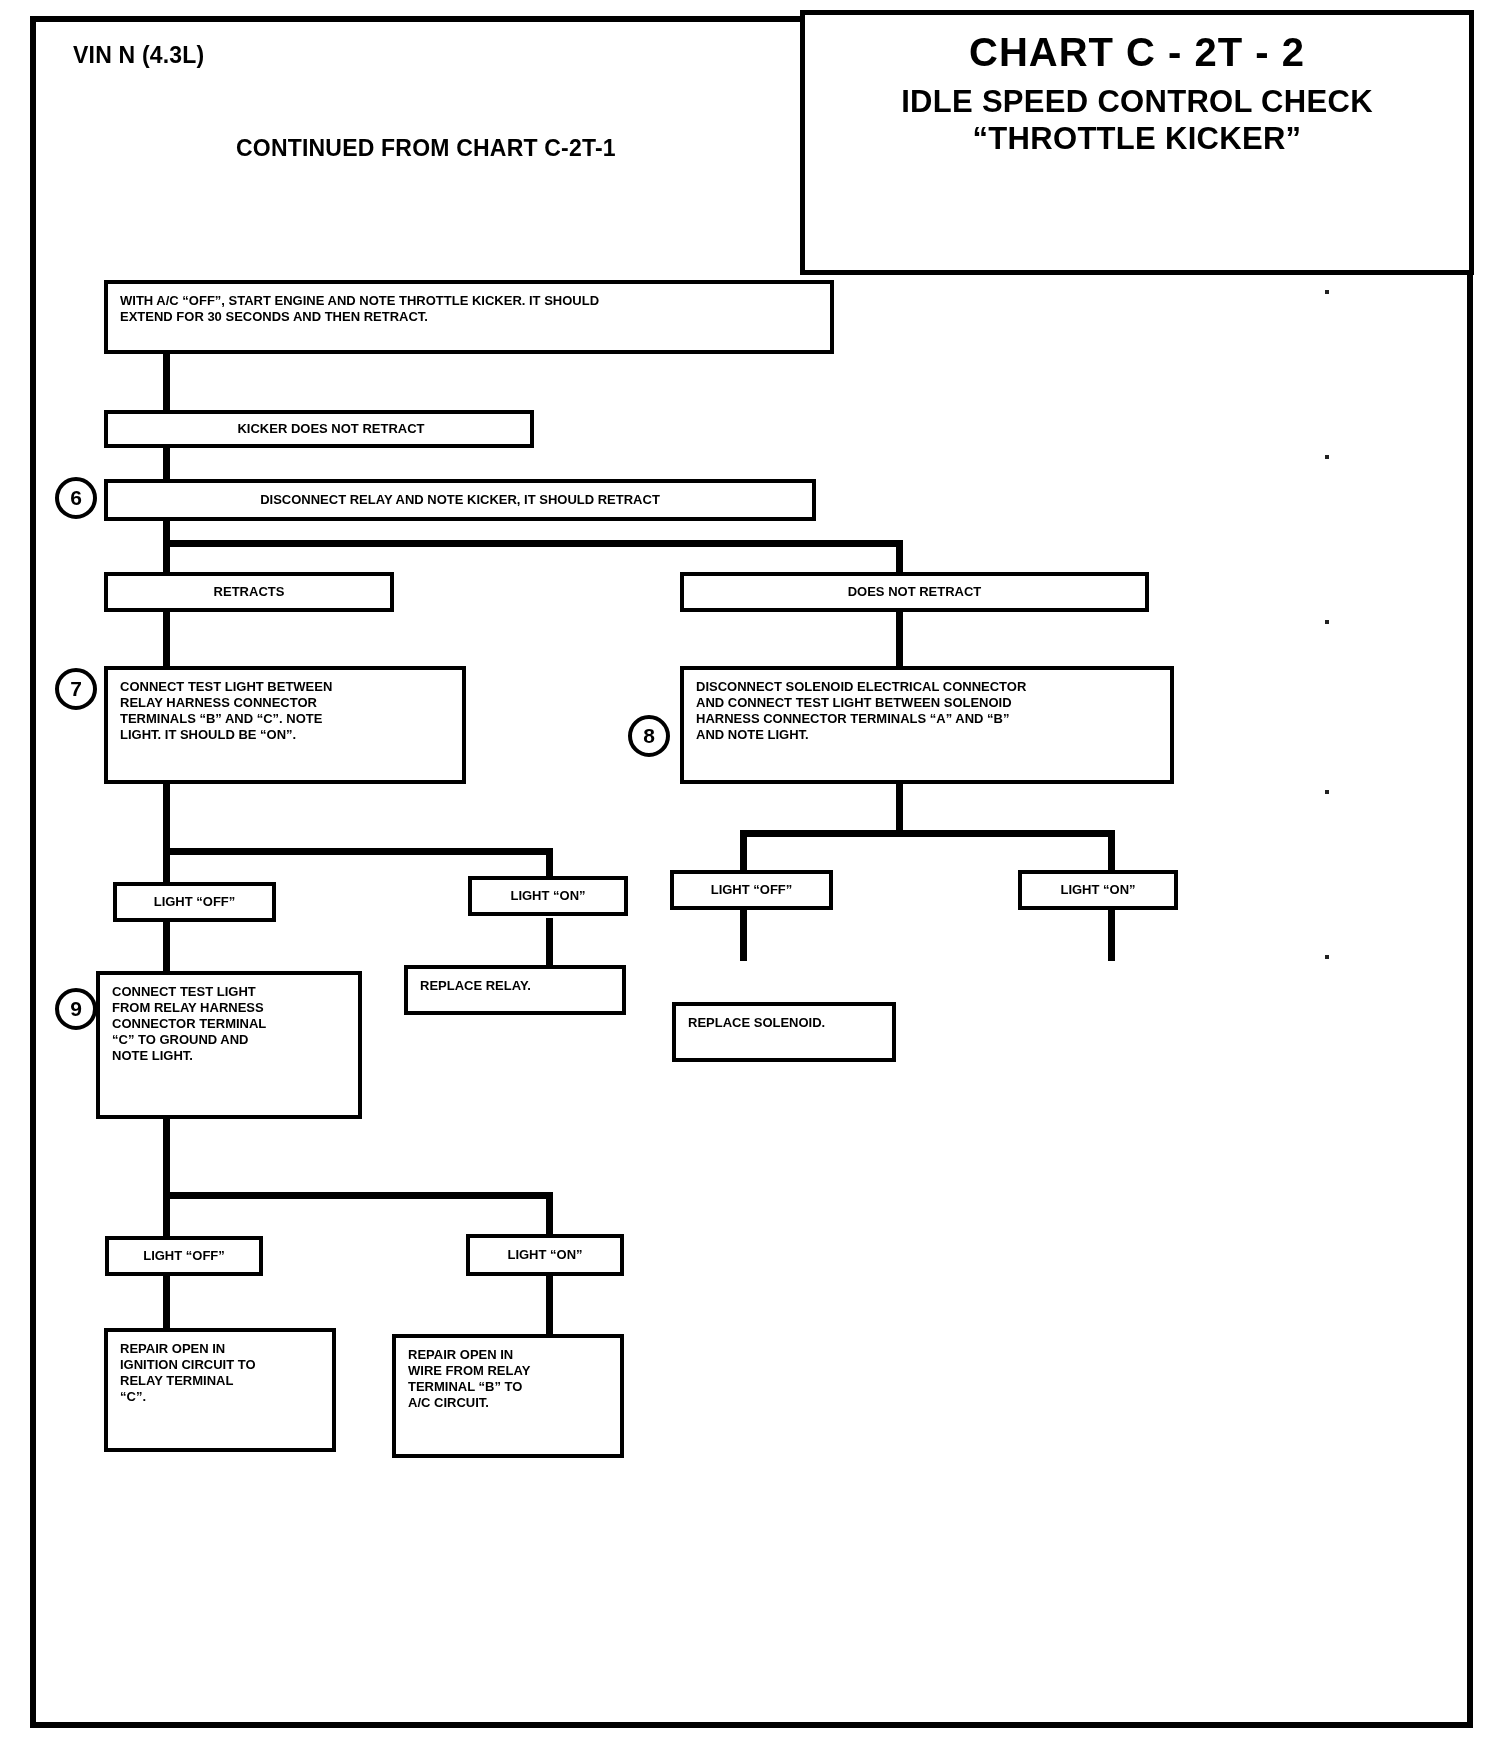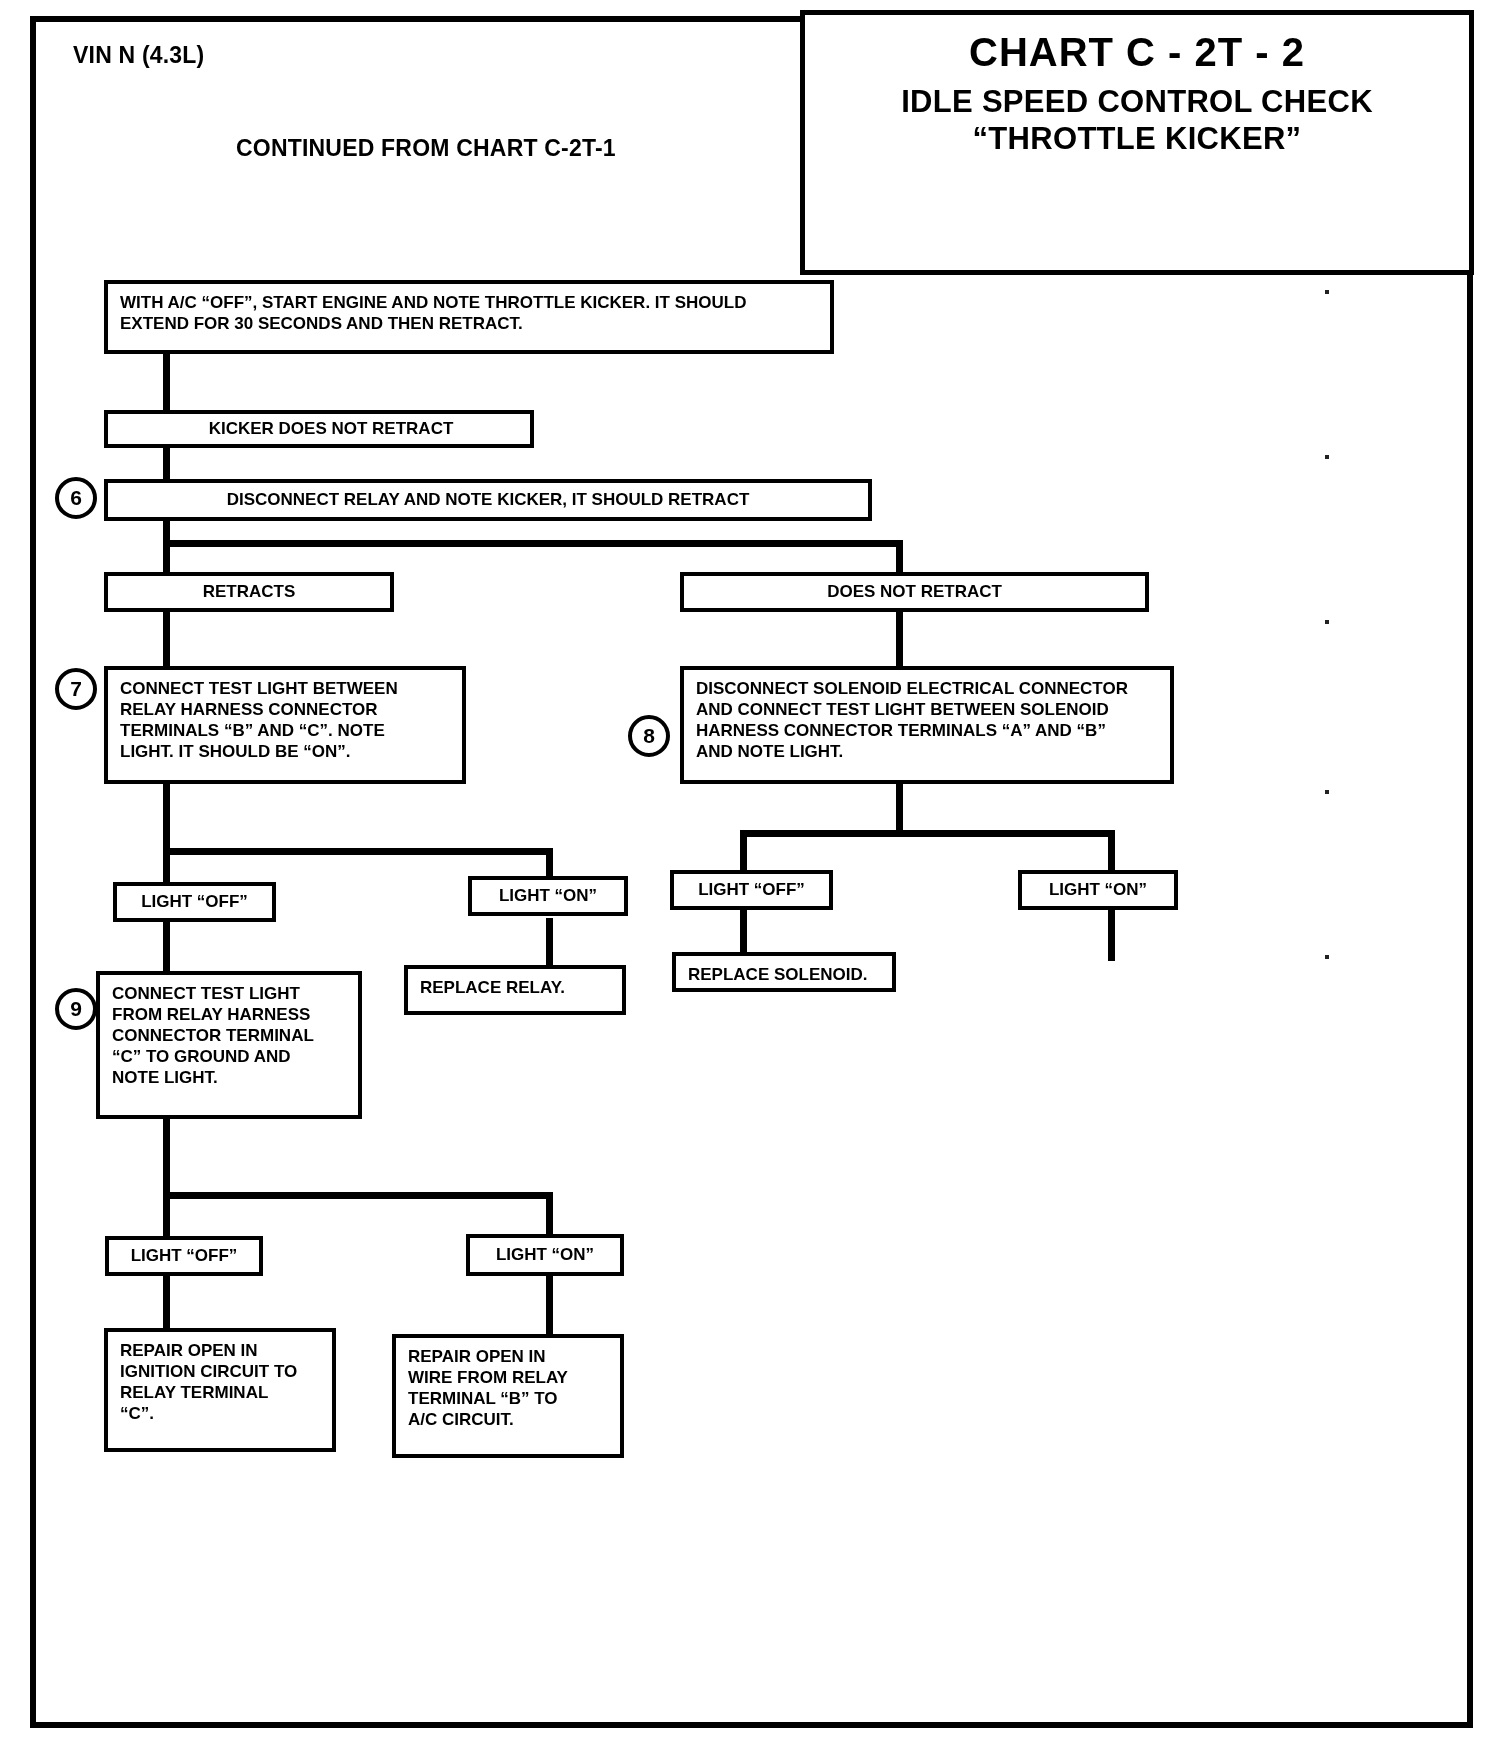--- a/index.html
+++ b/index.html
@@ -23,21 +23,21 @@
     border:5px solid #000;box-sizing:border-box;background:#fff;
     text-align:center;padding-top:16px;
   }
   #title-line1{font-size:40px;font-weight:bold;letter-spacing:1px;line-height:1.08;}
   #title-line2{font-size:31px;font-weight:bold;letter-spacing:.3px;line-height:1.18;margin-top:10px;}
   #title-line3{font-size:31px;font-weight:bold;letter-spacing:.3px;line-height:1.18;}
 
   
   .box{
     position:absolute;border:4px solid #000;box-sizing:border-box;background:#fff;
-    font-size:17px;font-weight:bold;line-height:1.23;color:#000;
+    font-size:13px;font-weight:bold;line-height:1.23;color:#000;
   }
   .box .txt{display:block;white-space:pre-line;}
   .box.center{display:flex;align-items:center;justify-content:center;text-align:center;}
   .box.left{padding:9px 10px 6px 12px;text-align:left;}
 
   
   .ln{position:absolute;background:#000;}
   .v{width:7px;}
   .h{height:7px;}
 
@@ -117,21 +117,21 @@
 EXTEND FOR 30 SECONDS AND THEN RETRACT.</span>
   </div>
 
   <div class="box center" style="left:104px;top:410px;width:430px;height:38px;padding-left:24px;">
     <span class="txt">KICKER DOES NOT RETRACT</span>
   </div>
 
   <div class="step" style="left:55px;top:477px;">
     <span>6</span>
   </div>
-  <div class="box center" style="left:104px;top:479px;width:768px;height:42px;">
+  <div class="box center" style="left:104px;top:479px;width:712px;height:42px;">
     <span class="txt">DISCONNECT RELAY AND NOTE KICKER, IT SHOULD RETRACT</span>
   </div>
 
   <div class="box center" style="left:104px;top:572px;width:290px;height:40px;">
     <span class="txt">RETRACTS</span>
   </div>
 
   <div class="box center" style="left:680px;top:572px;width:469px;height:40px;">
     <span class="txt">DOES NOT RETRACT</span>
   </div>
@@ -180,21 +180,21 @@
 FROM RELAY HARNESS
 CONNECTOR TERMINAL
 “C” TO GROUND AND
 NOTE LIGHT.</span>
   </div>
 
   <div class="box left" style="left:404px;top:965px;width:222px;height:50px;">
     <span class="txt">REPLACE RELAY.</span>
   </div>
 
-  <div class="box left" style="left:672px;top:952px;width:224px;height:40px;">
+  <div class="box left" style="left:672px;top:1002px;width:224px;height:60px;">
     <span class="txt">REPLACE SOLENOID.</span>
   </div>
 
 
   <div class="box center" style="left:105px;top:1236px;width:158px;height:40px;">
     <span class="txt">LIGHT “OFF”</span>
   </div>
 
   <div class="box center" style="left:466px;top:1234px;width:158px;height:42px;">
     <span class="txt">LIGHT “ON”</span>

